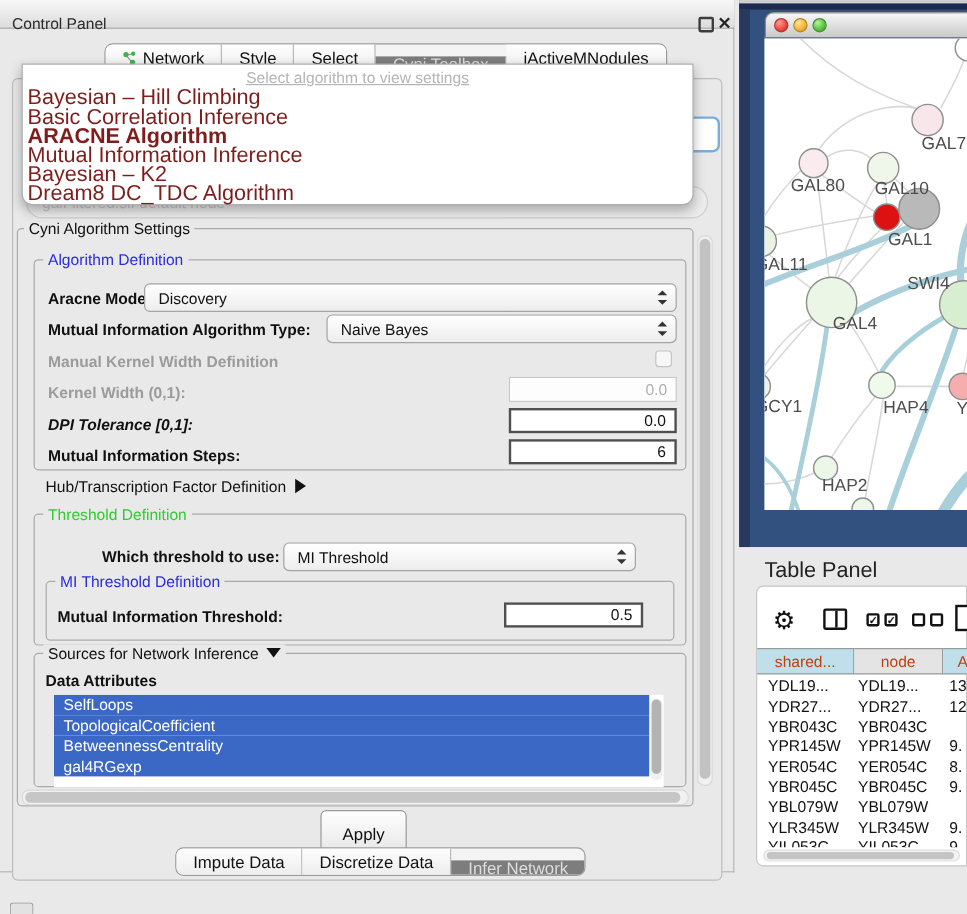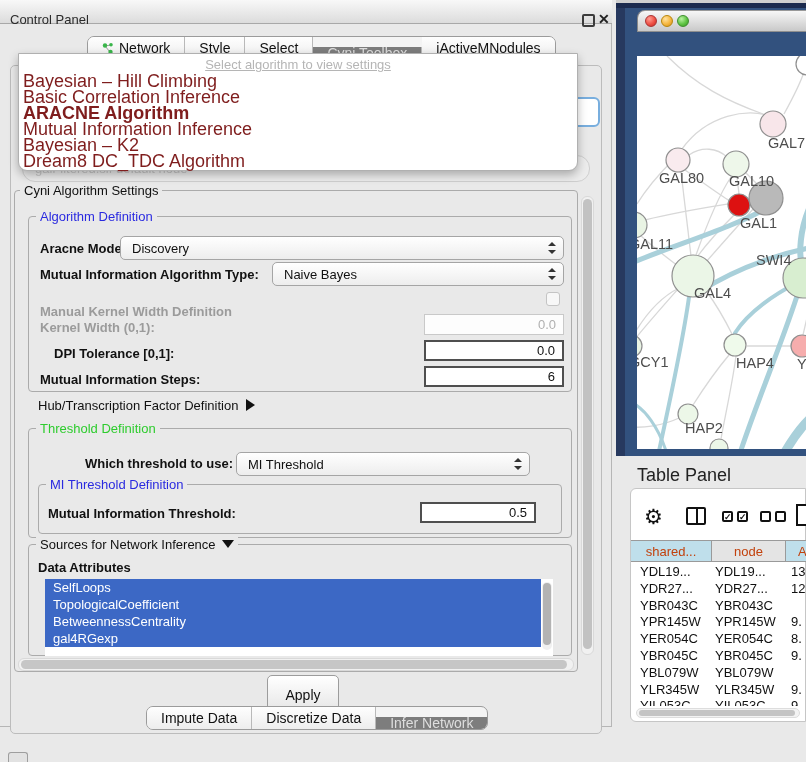--- a/index.html
+++ b/index.html
@@ -65,21 +65,21 @@
   .mdi-blue{left:616px;top:0;width:190px;height:456px;background:#32517e;}
   .mdi-top{left:616px;top:0;width:190px;height:3px;background:#cfcfcf;}
   .mdi-navy{left:616px;top:3px;width:190px;height:5px;background:#1b2a4e;}
   .mdi-left{left:616px;top:8px;width:9px;height:448px;background:#27395f;}
   .net-titlebar{left:637px;top:10px;width:169px;height:22px;background:linear-gradient(#f7f7f7,#c9c9c9);
                 border-top-left-radius:8px;border-bottom:1px solid #8f8f8f;border-left:1px solid #888;border-top:1px solid #999;box-sizing:border-box;}
   .light{position:absolute;top:15px;width:12px;height:12px;border-radius:50%;box-sizing:border-box;}
   .light.red{left:645px;background:radial-gradient(circle at 35% 30%,#ff9d92,#ee5044 55%,#c0281f);border:1px solid #a33;}
   .light.yellow{left:661px;background:radial-gradient(circle at 35% 30%,#ffe2a0,#f5b63e 55%,#cf8a1d);border:1px solid #b8860b;}
   .light.green{left:677px;background:radial-gradient(circle at 35% 30%,#b9f2a1,#5fc444 55%,#379724);border:1px solid #3f8f2f;}
-  .net-canvas{left:637px;top:32px;width:169px;height:393px;background:#ffffff;overflow:hidden;margin-top:24px;}
+  .net-canvas{left:637px;top:32px;width:169px;height:393px;background:#ffffff;overflow:hidden;}
   
   .tp-bg{left:616px;top:456px;width:190px;height:306px;background:#e9e9e9;}
   .tp-title{left:637px;top:465px;font-size:18px;color:#222;}
   .tp-box{left:630px;top:488px;width:176px;height:234px;background:#fff;border:1px solid #c6c6c6;border-radius:6px 0 0 6px;box-sizing:border-box;}
   .tp-toolbar-icon{position:absolute;color:#111;}
   .gear{left:644px;top:505px;font-size:21px;}
   .cols-icon{left:686px;top:507px;width:20px;height:18px;border:2px solid #111;border-radius:2px;box-sizing:border-box;}
   .cols-icon::after{content:"";position:absolute;left:8px;top:0;width:2px;height:14px;background:#111;}
   .cb{position:absolute;width:11px;height:11px;border:2px solid #111;border-radius:2px;box-sizing:border-box;font-size:9px;line-height:8px;text-align:center;color:#111;font-weight:bold;}
   .doc-icon{left:796px;top:504px;width:16px;height:22px;border:2px solid #111;background:#fff;box-sizing:border-box;}
@@ -165,27 +165,27 @@
     <span>Discovery</span>
     <span class="stepper"></span>
   </div>
 
   <div class="lbl" style="left:40px;top:267px;">Mutual Information Algorithm Type:</div>
   <div class="combo" style="left:272px;top:262px;width:292px;height:24px;">
     <span>Naive Bayes</span>
     <span class="stepper"></span>
   </div>
 
-  <div class="lbl dis" style="left:40px;top:304px;text-align:center;">Manual Kernel Width Definition</div>
+  <div class="lbl dis" style="left:40px;top:294px;text-align:center;">Manual Kernel Width Definition</div>
   <div class="checkbox" style="left:546px;top:292px;"></div>
 
   <div class="lbl dis" style="left:40px;top:320px;">Kernel Width (0,1):</div>
   <div class="tfield dis" style="left:424px;top:314px;width:140px;height:21px;">0.0</div>
 
-  <div class="lbl" style="left:54px;top:346px;">DPI Tolerance [0,1]:</div>
+  <div class="lbl" style="left:40px;top:346px;font-style:italic;">DPI Tolerance [0,1]:</div>
   <div class="tfield en" style="left:424px;top:340px;width:140px;height:21px;">0.0</div>
 
   <div class="lbl" style="left:40px;top:372px;">Mutual Information Steps:</div>
   <div class="tfield en" style="left:424px;top:366px;width:140px;height:21px;">6</div>
 
   <div class="abs" style="left:38px;top:398px;font-size:13px;color:#111;z-index:7;">
     <span>Hub/Transcription Factor Definition</span><span class="tri-right"></span>
   </div>
 
   <div class="abs group" style="left:28px;top:428px;width:544px;height:110px;"></div>

